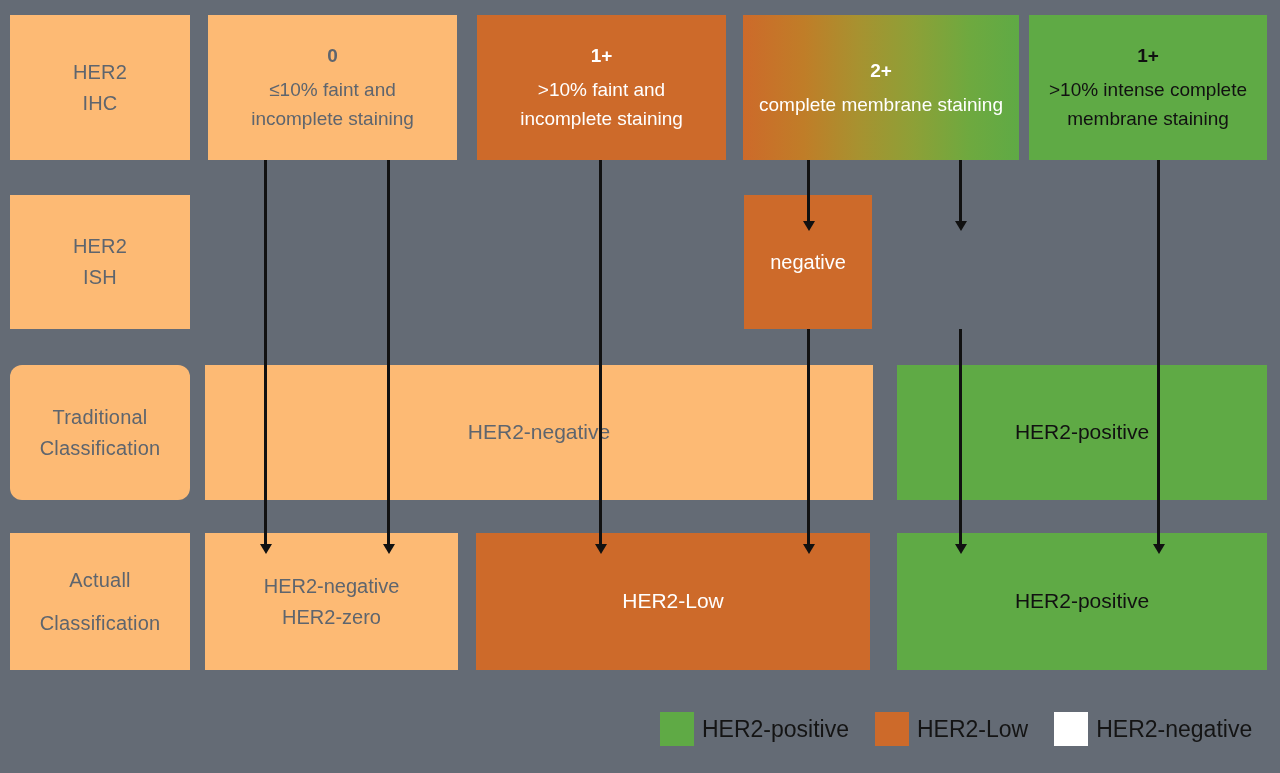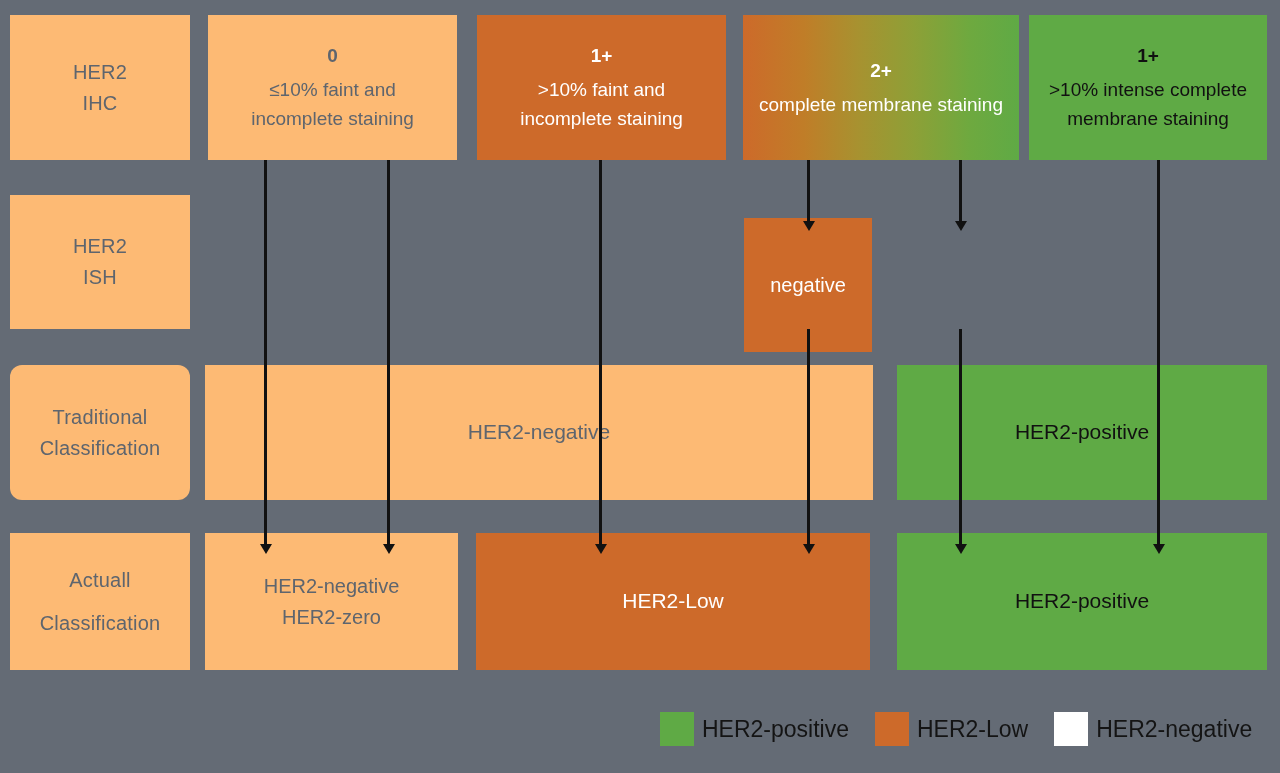--- a/index.html
+++ b/index.html
@@ -30,21 +30,21 @@
   }
 
   .rowlabel{font-size:20px;color:#6a7079;letter-spacing:.2px;}
   .rowlabel span{display:block;}
 
   .score{font-size:19px;font-weight:bold;margin-bottom:4px;}
   .desc{font-size:19px;}
   .desc span{display:block;}
 
   .biglabel{font-size:21px;}
-  .midlabel{font-size:20px;margin-top:23px;}
+  .midlabel{font-size:20px;}
   .stacked span{display:block;font-size:20px;}
 
   
   .vline{position:absolute;width:3px;background:#111111;}
   .arrow{position:absolute;width:3px;background:#111111;}
   .arrow::after{
     content:"";
     position:absolute;
     left:50%;bottom:-9px;
     transform:translateX(-50%);

